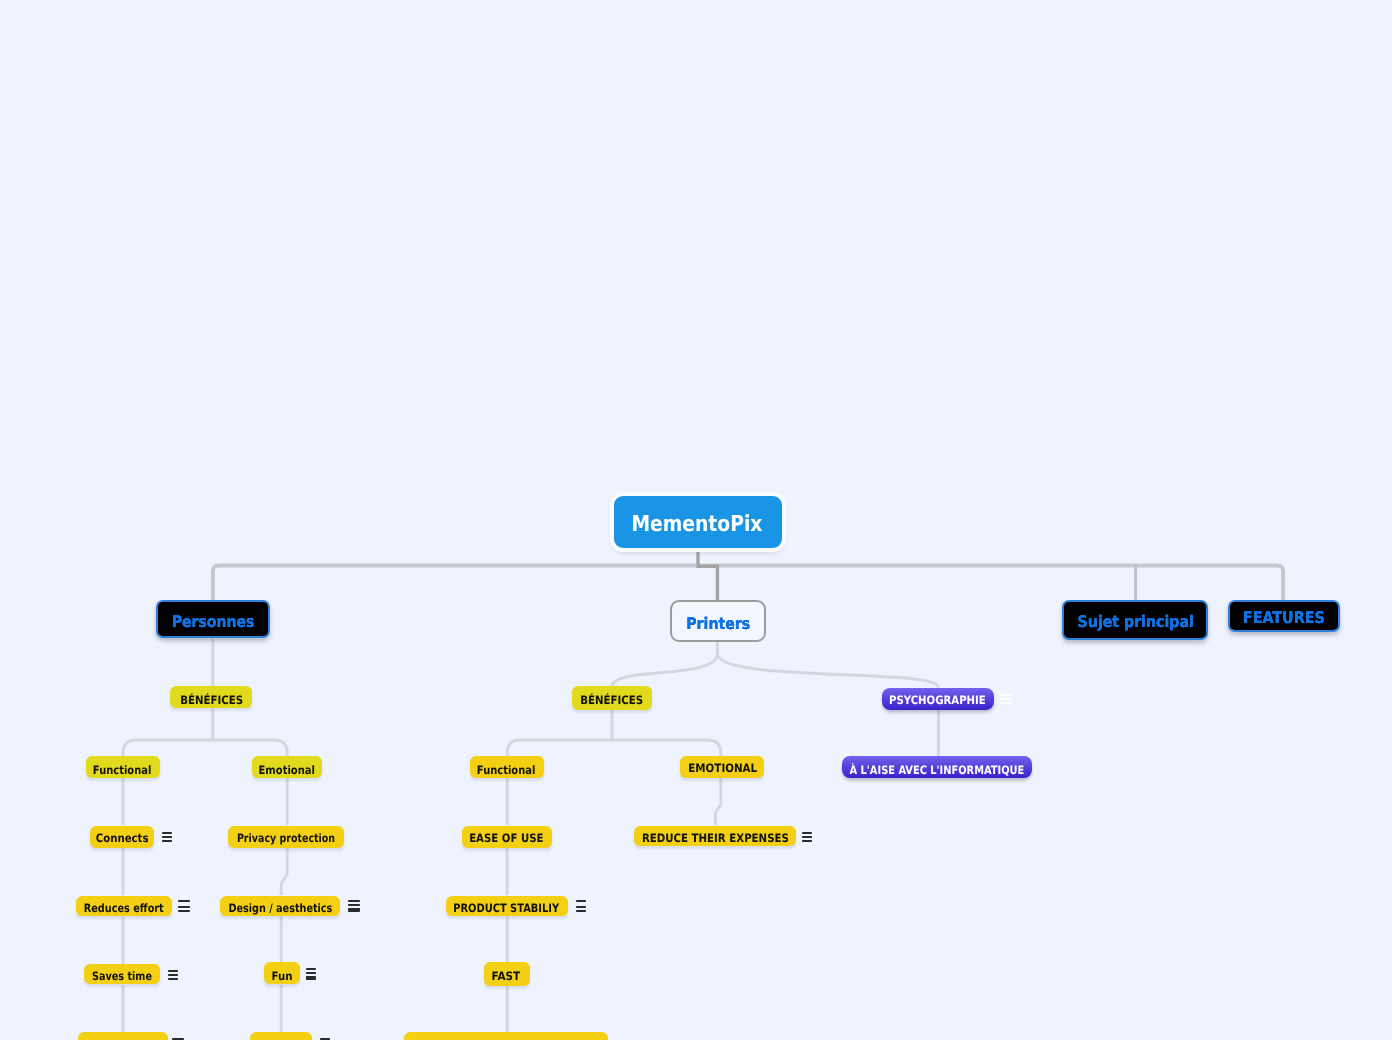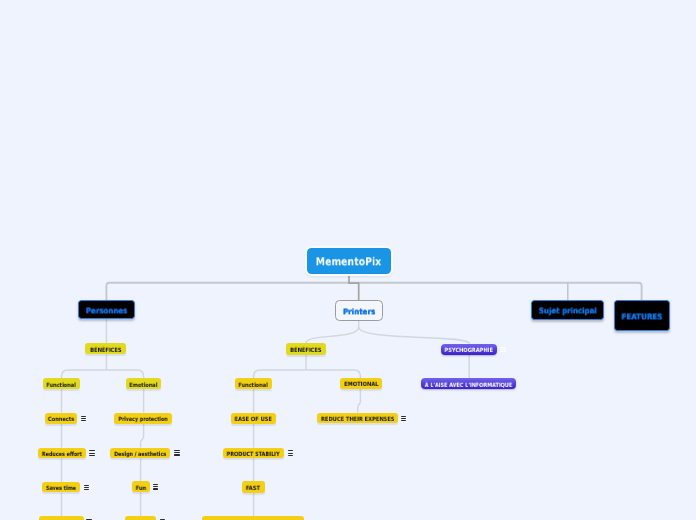--- a/index.html
+++ b/index.html
@@ -70,21 +70,21 @@
     </div>
   <div class="node n-blue" style="left:78px;top:300.2px;width:57.3px;height:19px">
       <span class="lbl" style="font-size:8px;transform:scaleX(0.877) translateY(1.4px)">Personnes</span>
     </div>
   <div class="node n-grey" style="left:335.2px;top:300.4px;width:47.4px;height:21px">
       <span class="lbl" style="font-size:8px;transform:scaleX(0.884) translateY(1.4px)">Printers</span>
     </div>
   <div class="node n-blue" style="left:531.2px;top:300.3px;width:72.8px;height:19.6px">
       <span class="lbl" style="font-size:8px;transform:scaleX(0.884) translateY(1.4px)">Sujet principal</span>
     </div>
-  <div class="node n-blue" style="left:613.6px;top:300.3px;width:56.9px;height:31px">
+  <div class="node n-blue" style="left:613.6px;top:300.3px;width:56.9px;height:16px">
       <span class="lbl" style="font-size:8px;transform:scaleX(0.894) translateY(1.4px)">FEATURES</span>
     </div>
   <div class="node n-y1" style="left:85.3px;top:343px;width:40.4px;height:11.3px">
       <span class="lbl" style="font-size:5.8px;transform:scaleX(0.882) translateY(2.9px)">BÉNÉFICES</span>
     </div>
   <div class="node n-y1" style="left:285.6px;top:343.2px;width:40.3px;height:11.4px">
       <span class="lbl" style="font-size:5.8px;transform:scaleX(0.882) translateY(2.9px)">BÉNÉFICES</span>
     </div>
   <div class="node n-pur" style="left:441px;top:343.7px;width:56.2px;height:11.2px">
       <span class="lbl" style="font-size:5.8px;transform:scaleX(0.874) translateY(2.9px)">PSYCHOGRAPHIE</span>

